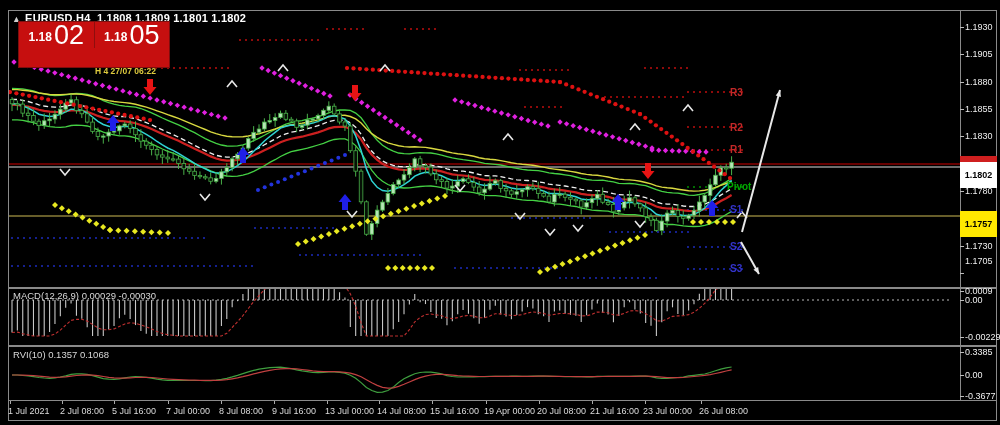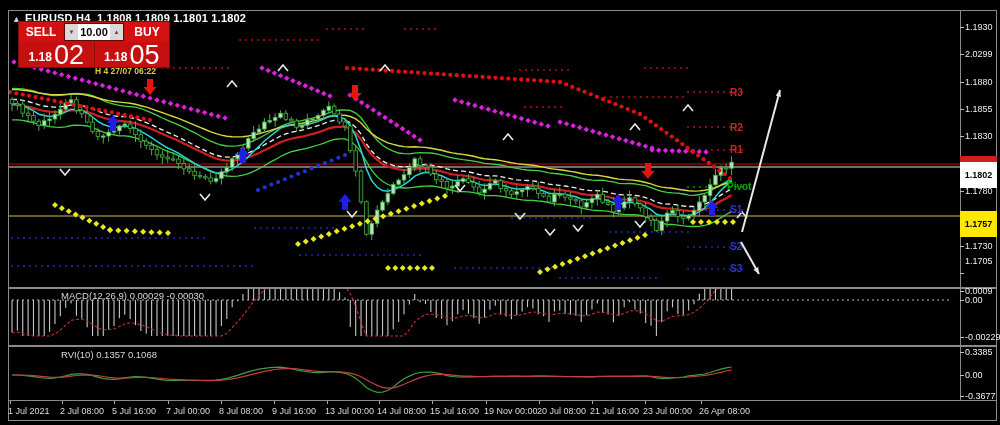--- a/index.html
+++ b/index.html
@@ -23,21 +23,21 @@
   .spin .side{width:13px;background:#d9d9d9;color:#8a2a2a;font-size:6px;display:flex;
               align-items:center;justify-content:center;cursor:pointer;}
   .spin .val{flex:1;display:flex;align-items:center;justify-content:center;color:#000;
              font-size:11px;font-weight:bold;background:#fff;}
   .ticket .row2{display:flex;height:26px;}
   .cell{flex:1;display:flex;align-items:flex-end;justify-content:center;color:#fff;padding-bottom:1px;}
   .cell.l{border-right:1px solid #8e0e0e;}
   .cell .small{font-size:12px;font-weight:bold;margin-bottom:3px;}
   .cell .big{font-size:27px;line-height:24px;font-weight:normal;margin-left:2px;}
   .note{position:absolute;left:86px;top:66px;color:#dfcb3e;font-size:8.5px;font-weight:bold;z-index:5;margin-left:9px;}
-  .pane-label{position:absolute;color:#d8d8d8;font-size:9.5px;z-index:4;white-space:nowrap;margin-left:48px;}
+  .pane-label{position:absolute;color:#d8d8d8;font-size:9.5px;z-index:4;white-space:nowrap;}
   .pa-label{position:absolute;left:965px;color:#efefef;font-size:9px;z-index:4;white-space:nowrap;}
   .pa-tick{position:absolute;left:960px;width:4px;height:1px;background:#bbb;z-index:4;}
   .pa-box{position:absolute;left:960px;width:37px;height:26px;font-size:9px;font-weight:bold;
           color:#000;display:flex;align-items:center;justify-content:center;z-index:5;}
   .tl-label{position:absolute;color:#dcdcdc;font-size:9px;z-index:4;white-space:nowrap;top:406px;}
   .tl-tick{position:absolute;width:1px;height:3px;background:#aaa;top:401px;z-index:4;}
 </style>
 </head>
 <body>
 
@@ -1108,29 +1108,20 @@
   <div class="sep" style="top:287px;height:2px"></div>
   <div class="sep" style="top:345px;height:2px"></div>
   <div class="sep" style="top:400px;height:1px"></div>
   <div class="axis-vline"></div>
 
   <div class="quote-bar">
     <span class="tri">▲</span><span>EURUSD,H4</span>&nbsp;&nbsp;<span>1.1808 1.1809 1.1801 1.1802</span>
   </div>
 
   <div class="ticket">
-    <div class="row1">
-      <div class="btn">SELL</div>
-      <div class="spin">
-        <div class="side">▼</div>
-        <div class="val">10.00</div>
-        <div class="side">▲</div>
-      </div>
-      <div class="btn">BUY</div>
-    </div>
     <div class="row2">
       <div class="cell l">
         <span class="small">1.18</span>
         <span class="big">02</span>
       </div>
       <div class="cell">
         <span class="small">1.18</span>
         <span class="big">05</span>
       </div>
     </div>
@@ -1138,21 +1129,21 @@
 
   <div class="note">H 4 27/07 06:22</div>
 
   <div class="pane-label" style="left:13px;top:290px">MACD(12,26,9) 0.00029 -0.00030</div>
   <div class="pane-label" style="left:13px;top:349px">RVI(10) 0.1357 0.1068</div>
 
   <div id="price-axis">
       <div class="pa-tick" style="top: 27px;"></div>
       <div class="pa-label" style="top: 22px;">1.1930</div>
       <div class="pa-tick" style="top: 54px;"></div>
-      <div class="pa-label" style="top: 49px;">2.0299</div>
+      <div class="pa-label" style="top: 49px;">1.1905</div>
       <div class="pa-tick" style="top: 82px;"></div>
       <div class="pa-label" style="top: 77px;">1.1880</div>
       <div class="pa-tick" style="top: 109px;"></div>
       <div class="pa-label" style="top: 104px;">1.1855</div>
       <div class="pa-tick" style="top: 136px;"></div>
       <div class="pa-label" style="top: 131px;">1.1830</div>
       <div class="pa-tick" style="top: 191px;"></div>
       <div class="pa-label" style="top: 186px;">1.1780</div>
       <div class="pa-tick" style="top: 246px;"></div>
       <div class="pa-label" style="top: 241px;">1.1730</div>
@@ -1187,23 +1178,23 @@
       <div class="tl-label" style="left: 219px;">8 Jul 08:00</div>
       <div class="tl-tick" style="left: 274px;"></div>
       <div class="tl-label" style="left: 272px;">9 Jul 16:00</div>
       <div class="tl-tick" style="left: 327px;"></div>
       <div class="tl-label" style="left: 325px;">13 Jul 00:00</div>
       <div class="tl-tick" style="left: 379px;"></div>
       <div class="tl-label" style="left: 377px;">14 Jul 08:00</div>
       <div class="tl-tick" style="left: 432px;"></div>
       <div class="tl-label" style="left: 430px;">15 Jul 16:00</div>
       <div class="tl-tick" style="left: 486px;"></div>
-      <div class="tl-label" style="left: 484px;">19 Nov 00:00</div>
+      <div class="tl-label" style="left: 484px;">19 Apr 00:00</div>
       <div class="tl-tick" style="left: 539px;"></div>
       <div class="tl-label" style="left: 537px;">20 Jul 08:00</div>
       <div class="tl-tick" style="left: 592px;"></div>
       <div class="tl-label" style="left: 590px;">21 Jul 16:00</div>
       <div class="tl-tick" style="left: 645px;"></div>
       <div class="tl-label" style="left: 643px;">23 Jul 00:00</div>
       <div class="tl-tick" style="left: 701px;"></div>
-      <div class="tl-label" style="left: 699px;">26 Apr 08:00</div>
+      <div class="tl-label" style="left: 699px;">26 Jul 08:00</div>
     </div>
 </div>
 
 </body></html>

